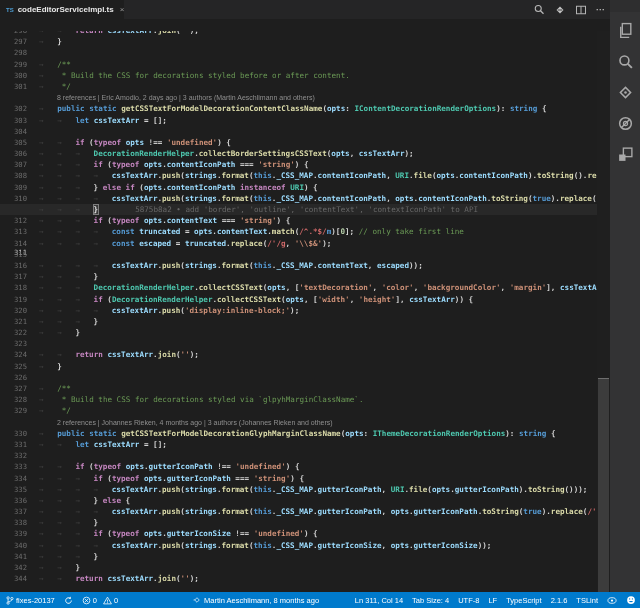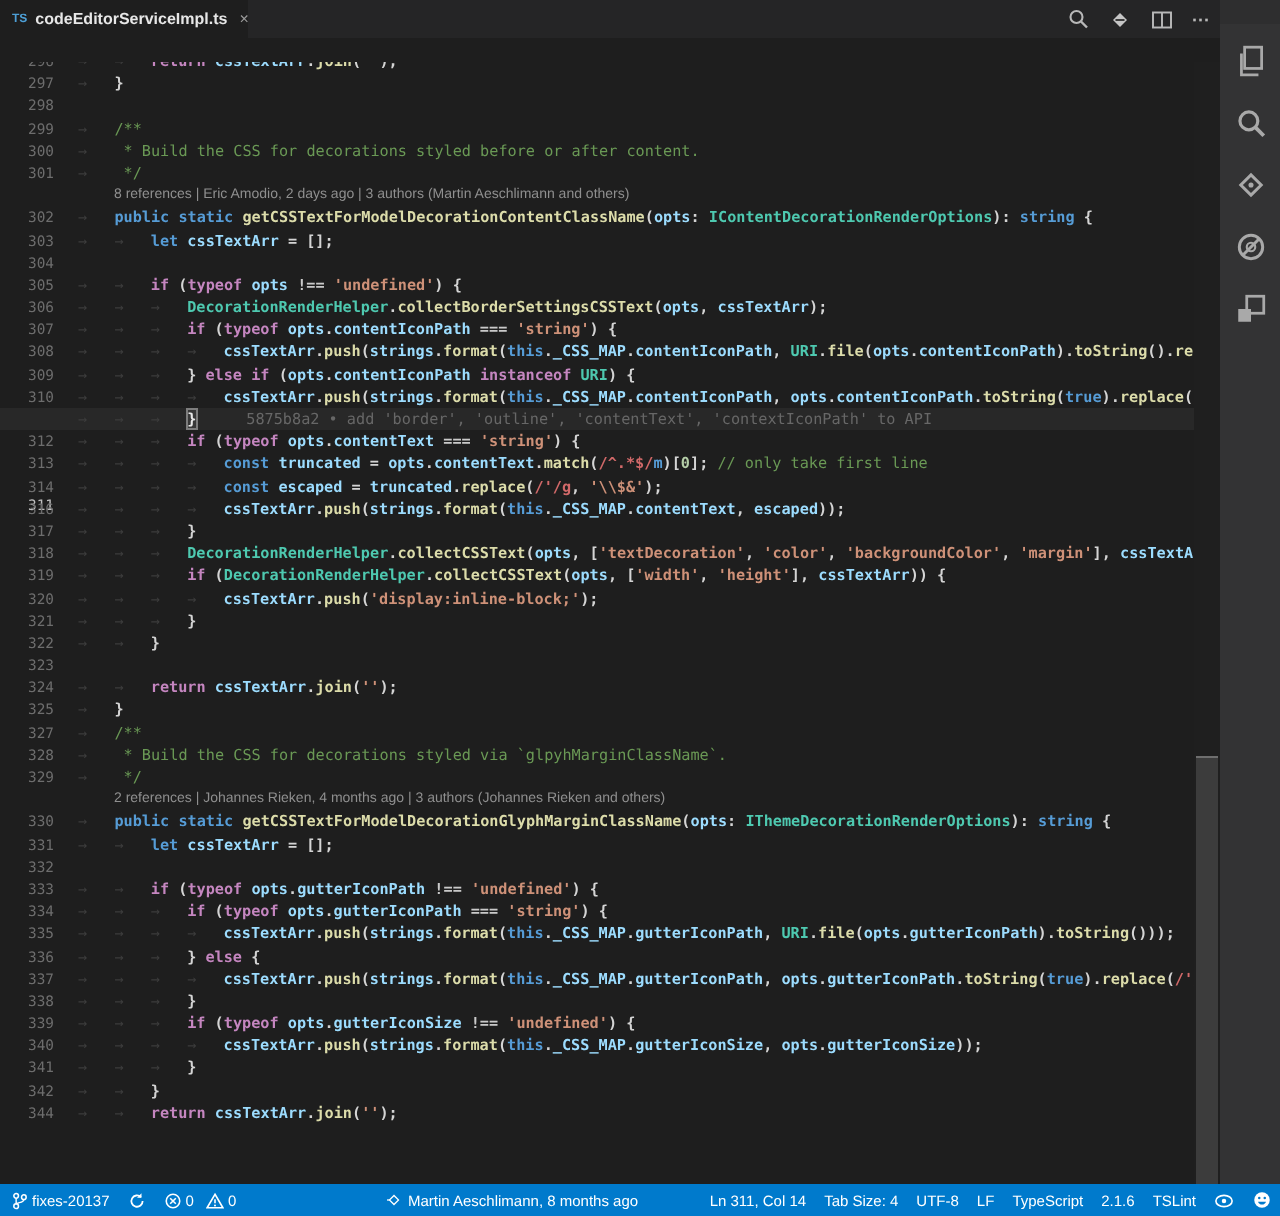--- a/index.html
+++ b/index.html
@@ -36,21 +36,21 @@
   .tabch { display:inline-block; width:18.2px; color:#3c3c3c; font-weight:normal !important; }
   .row.lensrow .line { padding-left:30px; font-family:"Liberation Sans",sans-serif;
     font-size:7px; color:#8f8f8f; line-height:12px; }
   .tk-kw{color:#C586C0} .tk-st{color:#569CD6} .tk-fn{color:#DCDCAA}
   .tk-fnb{color:#DCDCAA} .tk-ty{color:#4EC9B0} .tk-vr{color:#9CDCFE}
   .tk-str{color:#CE9178} .tk-num{color:#B5CEA8}
   .tk-cmt{color:#6A9955; font-weight:normal !important} .tk-rx{color:#D16969}
   .tk-pl{color:#D4D4D4} .tk-op{color:#c9c9c9}
   .tk-plb{color:#e8e8e8; outline:1px solid #7d7d7d; background:#383838;}
   .cursor { display:inline-block; width:1px; height:9px; background:#aeafad; vertical-align:-1px; font-weight:normal;}
-  .blame { color:#676767; font-weight:normal !important; margin-left:24px; }
+  .blame { color:#676767; font-weight:normal !important; margin-left:36px; }
 
   .scrollbar { position:absolute; left:597px; top:0; width:13px; height:561px; background:#1f1f1f; }
   .thumb { position:absolute; left:1px; top:347px; width:11px; height:214px; background:rgba(121,121,121,0.32); border-top:1px solid rgba(160,160,160,.5); }
 
   .statusbar { position:absolute; left:0; top:592px; width:640px; height:16px; background:#007acc;
     display:flex; align-items:center; color:#fff; font-size:7.5px; }
   .sb-item { display:flex; align-items:center; gap:2px; white-space:nowrap; }
   .sb-left { display:flex; gap:9px; padding-left:6px; }
   .sb-blame { position:absolute; left:193px; display:flex; align-items:center; gap:3px; }
   .sb-right { position:absolute; right:4px; display:flex; align-items:center; gap:9px;padding-left:35px; }
@@ -208,20 +208,24 @@
         </div>
         <div class="row">
           <div class="gutter">313</div>
           <div class="line"><span class="tabch">→</span><span class="tabch">→</span><span class="tabch">→</span><span class="tabch">→</span><span class="tk-st">const</span><span class="tk-pl"> </span><span class="tk-vr">truncated</span><span class="tk-pl"> = </span><span class="tk-vr">opts</span><span class="tk-pl">.</span><span class="tk-vr">contentText</span><span class="tk-pl">.</span><span class="tk-fn">match</span><span class="tk-pl">(</span><span class="tk-rx">/^.*$/</span><span class="tk-st">m</span><span class="tk-pl">)[</span><span class="tk-num">0</span><span class="tk-pl">]; </span><span class="tk-cmt">// only take first line</span></div>
         </div>
         <div class="row">
           <div class="gutter">314</div>
           <div class="line"><span class="tabch">→</span><span class="tabch">→</span><span class="tabch">→</span><span class="tabch">→</span><span class="tk-st">const</span><span class="tk-pl"> </span><span class="tk-vr">escaped</span><span class="tk-pl"> = </span><span class="tk-vr">truncated</span><span class="tk-pl">.</span><span class="tk-fn">replace</span><span class="tk-pl">(</span><span class="tk-rx">/'/g</span><span class="tk-pl">, </span><span class="tk-str">'\\$&amp;'</span><span class="tk-pl">);</span></div>
         </div>
         <div class="row">
+          <div class="gutter">315</div>
+          <div class="line"></div>
+        </div>
+        <div class="row">
           <div class="gutter">316</div>
           <div class="line"><span class="tabch">→</span><span class="tabch">→</span><span class="tabch">→</span><span class="tabch">→</span><span class="tk-vr">cssTextArr</span><span class="tk-pl">.</span><span class="tk-fn">push</span><span class="tk-pl">(</span><span class="tk-vr">strings</span><span class="tk-pl">.</span><span class="tk-fn">format</span><span class="tk-pl">(</span><span class="tk-st">this</span><span class="tk-pl">.</span><span class="tk-vr">_CSS_MAP</span><span class="tk-pl">.</span><span class="tk-vr">contentText</span><span class="tk-pl">, </span><span class="tk-vr">escaped</span><span class="tk-pl">));</span></div>
         </div>
         <div class="row">
           <div class="gutter">317</div>
           <div class="line"><span class="tabch">→</span><span class="tabch">→</span><span class="tabch">→</span><span class="tk-pl">}</span></div>
         </div>
         <div class="row">
           <div class="gutter">318</div>
           <div class="line"><span class="tabch">→</span><span class="tabch">→</span><span class="tabch">→</span><span class="tk-ty">DecorationRenderHelper</span><span class="tk-pl">.</span><span class="tk-fn">collectCSSText</span><span class="tk-pl">(</span><span class="tk-vr">opts</span><span class="tk-pl">, [</span><span class="tk-str">'textDecoration'</span><span class="tk-pl">, </span><span class="tk-str">'color'</span><span class="tk-pl">, </span><span class="tk-str">'backgroundColor'</span><span class="tk-pl">, </span><span class="tk-str">'margin'</span><span class="tk-pl">], </span><span class="tk-vr">cssTextArr</span></div>
@@ -246,20 +250,24 @@
           <div class="gutter">323</div>
           <div class="line"></div>
         </div>
         <div class="row">
           <div class="gutter">324</div>
           <div class="line"><span class="tabch">→</span><span class="tabch">→</span><span class="tk-kw">return</span><span class="tk-pl"> </span><span class="tk-vr">cssTextArr</span><span class="tk-pl">.</span><span class="tk-fn">join</span><span class="tk-pl">(</span><span class="tk-str">''</span><span class="tk-pl">);</span></div>
         </div>
         <div class="row">
           <div class="gutter">325</div>
           <div class="line"><span class="tabch">→</span><span class="tk-pl">}</span></div>
+        </div>
+        <div class="row">
+          <div class="gutter">326</div>
+          <div class="line"></div>
         </div>
         <div class="row">
           <div class="gutter">327</div>
           <div class="line"><span class="tabch">→</span><span class="tk-cmt">/**</span></div>
         </div>
         <div class="row">
           <div class="gutter">328</div>
           <div class="line"><span class="tabch">→</span><span class="tk-cmt"> * Build the CSS for decorations styled via `glpyhMarginClassName`.</span></div>
         </div>
         <div class="row">

